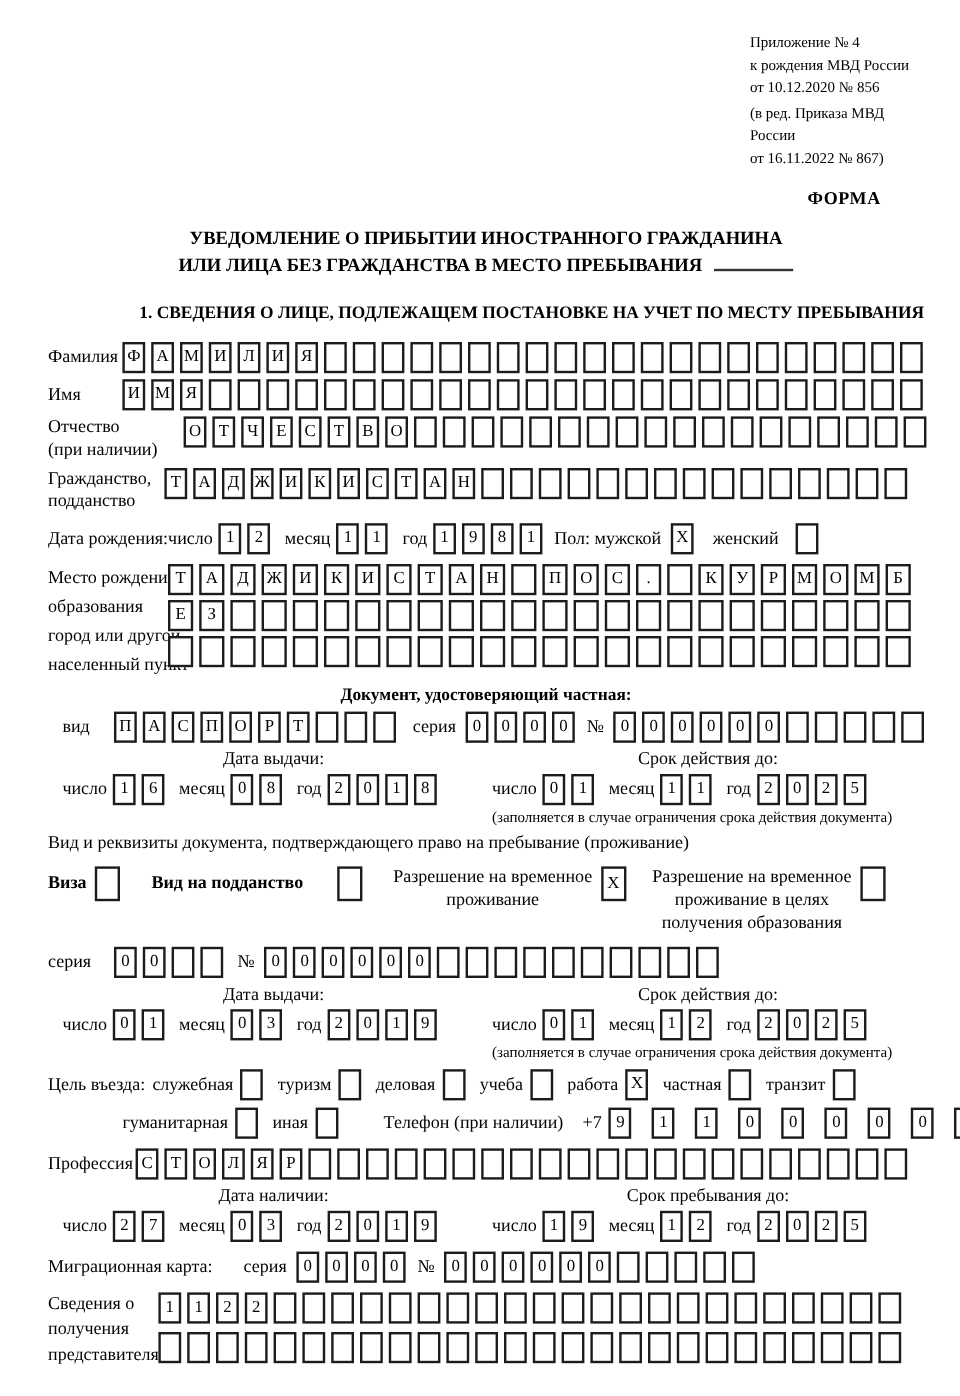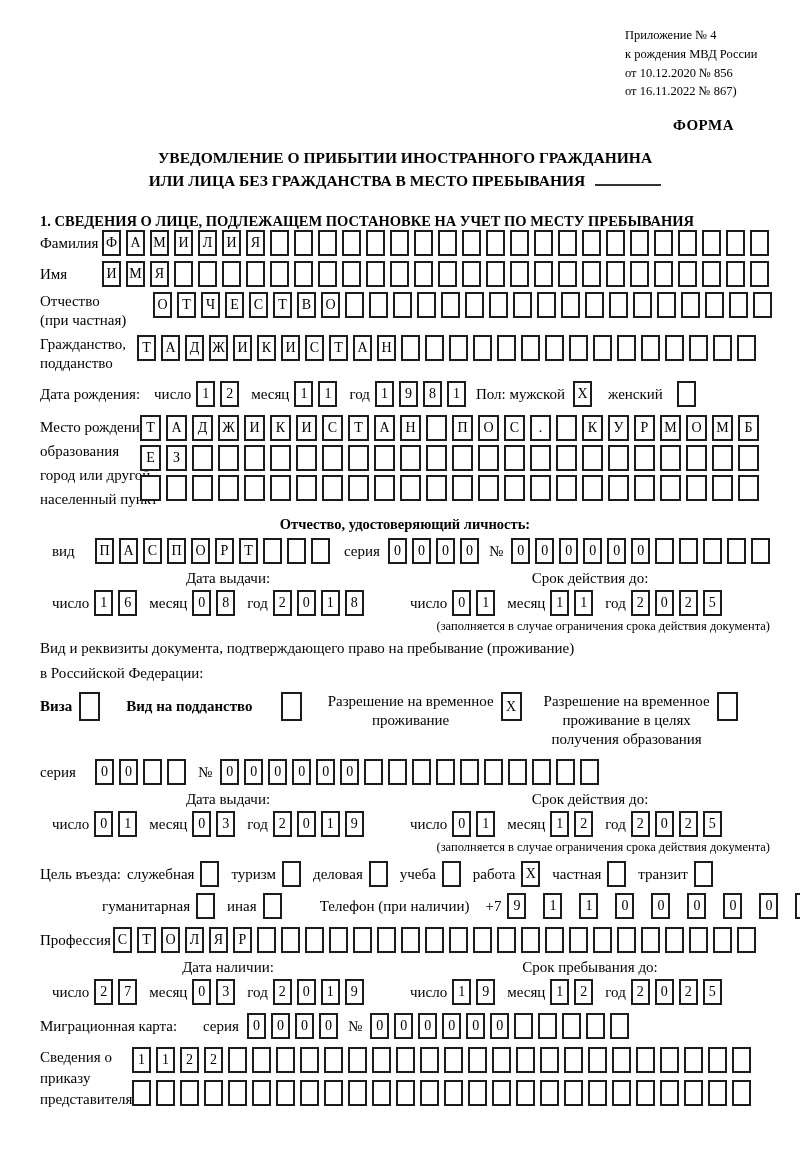--- a/index.html
+++ b/index.html
@@ -11,21 +11,21 @@
     font-size:15px; color:#000;
   }
   .page { padding:26px 30px 0 40px; }
 
   
   .annex { margin-left:585px; font-size:12.5px; line-height:1.5; }
   .annex .ed { margin-top:3px; }
   .forma { text-align:right; padding-right:36px; font-weight:bold; margin-top:16px; font-size:15px; letter-spacing:.5px; }
   .title { text-align:center; font-weight:bold; font-size:15.5px; line-height:1.5; margin-top:12px; }
   .blank-line { display:inline-block; width:66px; border-bottom:2px solid #333; margin-left:10px; vertical-align:baseline; }
-  .sec1 { text-align:left; font-weight:bold; font-size:14.5px; margin-top:20px; }
+  .sec1 { text-align:right; font-weight:bold; font-size:14.5px; margin-top:20px; margin-bottom:15px; }
 
   
   .row { display:flex; align-items:flex-start; margin-bottom:5px; }
   .lbl { line-height:26px; white-space:nowrap; }
   .lbl.multi { line-height:19px; }
   .lbl.multi div { line-height:19px; }
   .w62{width:62px;flex:none}.w113{width:113px;flex:none}.w97{width:97px;flex:none}
   .w100{width:100px;flex:none}.w73{width:73px;flex:none}.w92{width:92px;flex:none}
   .cells { display:flex; gap:5px; flex:none; }
   .cell {
@@ -38,21 +38,21 @@
 
   
   .dg { display:flex; align-items:flex-start; }
   .dg .dlbl { line-height:26px; margin-right:5px; white-space:nowrap; }
   .dg .cells { margin-right:12px; }
   .dg .cells:last-child { margin-right:0; }
   .two-col { display:flex; margin-top:6px; }
   .col-l { width:352px; padding-left:12px; flex:none; }
   .col-r { flex:1; padding-left:6px; }
   .col-head { text-align:center; line-height:17px; margin-bottom:3px; white-space:nowrap; }
-  .note { font-size:12.5px; line-height:15px; margin-top:3px; text-align:right; white-space:nowrap; }
+  .note { font-size:12.5px; line-height:15px; margin-top:3px; text-align:left; white-space:nowrap; }
 
   .doc-head { text-align:center; font-weight:bold; margin:4px 0 5px 0; font-size:14.5px; }
   .plain { line-height:21px; margin-top:4px; }
 
   
   .opts { display:flex; align-items:flex-start; margin-top:8px; margin-bottom:10px; }
   .opt { display:flex; align-items:flex-start; gap:7px; }
   .opt .olbl { text-align:center; line-height:19px; }
   .opt .olbl.one { line-height:28px;font-weight:bold; }
   .sp1{width:14px;flex:none}.sp2{width:26px;flex:none}.sp3{width:22px;flex:none}
@@ -68,20 +68,21 @@
 </style>
 </head>
 <body>
 
 <div class="page">
 
   <div class="annex">
     <div>Приложение № 4</div>
     <div>к рождения МВД России</div>
     <div>от 10.12.2020 № 856</div>
+    <div class="ed">(в ред. Приказа МВД России</div>
     <div>от 16.11.2022 № 867)</div>
   </div>
 
   <div class="forma">ФОРМА</div>
 
   <div class="title">
     <div>УВЕДОМЛЕНИЕ О ПРИБЫТИИ ИНОСТРАННОГО ГРАЖДАНИНА</div>
     <div><span>ИЛИ ЛИЦА БЕЗ ГРАЖДАНСТВА В МЕСТО ПРЕБЫВАНИЯ</span><span class="blank-line"></span></div>
   </div>
 
@@ -151,21 +152,21 @@
         <span class="cell"></span>
         <span class="cell"></span>
         <span class="cell"></span>
         <span class="cell"></span>
       </span>
   </div>
 
   <div class="row">
     <span class="lbl multi w113">
       <div>Отчество</div>
-      <div>(при частная)</div>
+      <div>(при наличии)</div>
     </span>
     <span class="cells">
         <span class="cell">О</span>
         <span class="cell">Т</span>
         <span class="cell">Ч</span>
         <span class="cell">Е</span>
         <span class="cell">С</span>
         <span class="cell">Т</span>
         <span class="cell">В</span>
         <span class="cell">О</span>
@@ -219,21 +220,21 @@
         <span class="cell"></span>
         <span class="cell"></span>
         <span class="cell"></span>
         <span class="cell"></span>
         <span class="cell"></span>
         <span class="cell"></span>
       </span>
   </div>
 
   <div class="row mt8">
-    <span class="lbl" style="margin-right:14px">Дата рождения:</span>
+    <span class="lbl" style="">Дата рождения:</span>
     <span class="dg">
       <span class="dlbl">число</span>
       <span class="cells">
           <span class="cell">1</span>
           <span class="cell">2</span>
         </span>
       <span class="dlbl">месяц</span>
       <span class="cells">
           <span class="cell">1</span>
           <span class="cell">1</span>
@@ -334,21 +335,21 @@
           <span class="cell"></span>
           <span class="cell"></span>
           <span class="cell"></span>
           <span class="cell"></span>
           <span class="cell"></span>
           <span class="cell"></span>
         </span>
     </span>
   </div>
 
-  <div class="doc-head">Отчество, удостоверяющий личность:</div>
+  <div class="doc-head">Документ, удостоверяющий частная:</div>
   <div class="row">
     <span class="lbl" style="width:43px;padding-left:12px;flex:none">вид</span>
     <span class="cells">
         <span class="cell">П</span>
         <span class="cell">А</span>
         <span class="cell">С</span>
         <span class="cell">П</span>
         <span class="cell">О</span>
         <span class="cell">Р</span>
         <span class="cell">Т</span>
@@ -421,21 +422,20 @@
             <span class="cell">0</span>
             <span class="cell">2</span>
             <span class="cell">5</span>
           </span>
       </span>
       <div class="note">(заполняется в случае ограничения срока действия документа)</div>
     </div>
   </div>
 
   <div class="plain">Вид и реквизиты документа, подтверждающего право на пребывание (проживание)</div>
-  <div class="plain">в Российской Федерации:</div>
 
   <div class="opts">
     <span class="opt">
       <span class="olbl one">Виза</span>
       <span class="cell cb-lg"></span>
     </span>
     <span class="sp2"></span>
     <span class="opt">
       <span class="olbl one">Вид на подданство</span>
       <span class="sp1"></span>
@@ -676,21 +676,21 @@
         <span class="cell"></span>
         <span class="cell"></span>
         <span class="cell"></span>
         <span class="cell"></span>
       </span>
   </div>
 
   <div class="row mt8">
     <span class="lbl multi w92" style="line-height:21px">
       <div style="line-height:21px">Сведения о</div>
-      <div style="line-height:21px">приказу</div>
+      <div style="line-height:21px">получения</div>
       <div style="line-height:21px">представителях</div>
 
     </span>
     <span class="colstack" style="gap:7px">
       <span class="cells">
           <span class="cell">1</span>
           <span class="cell">1</span>
           <span class="cell">2</span>
           <span class="cell">2</span>
           <span class="cell"></span>

